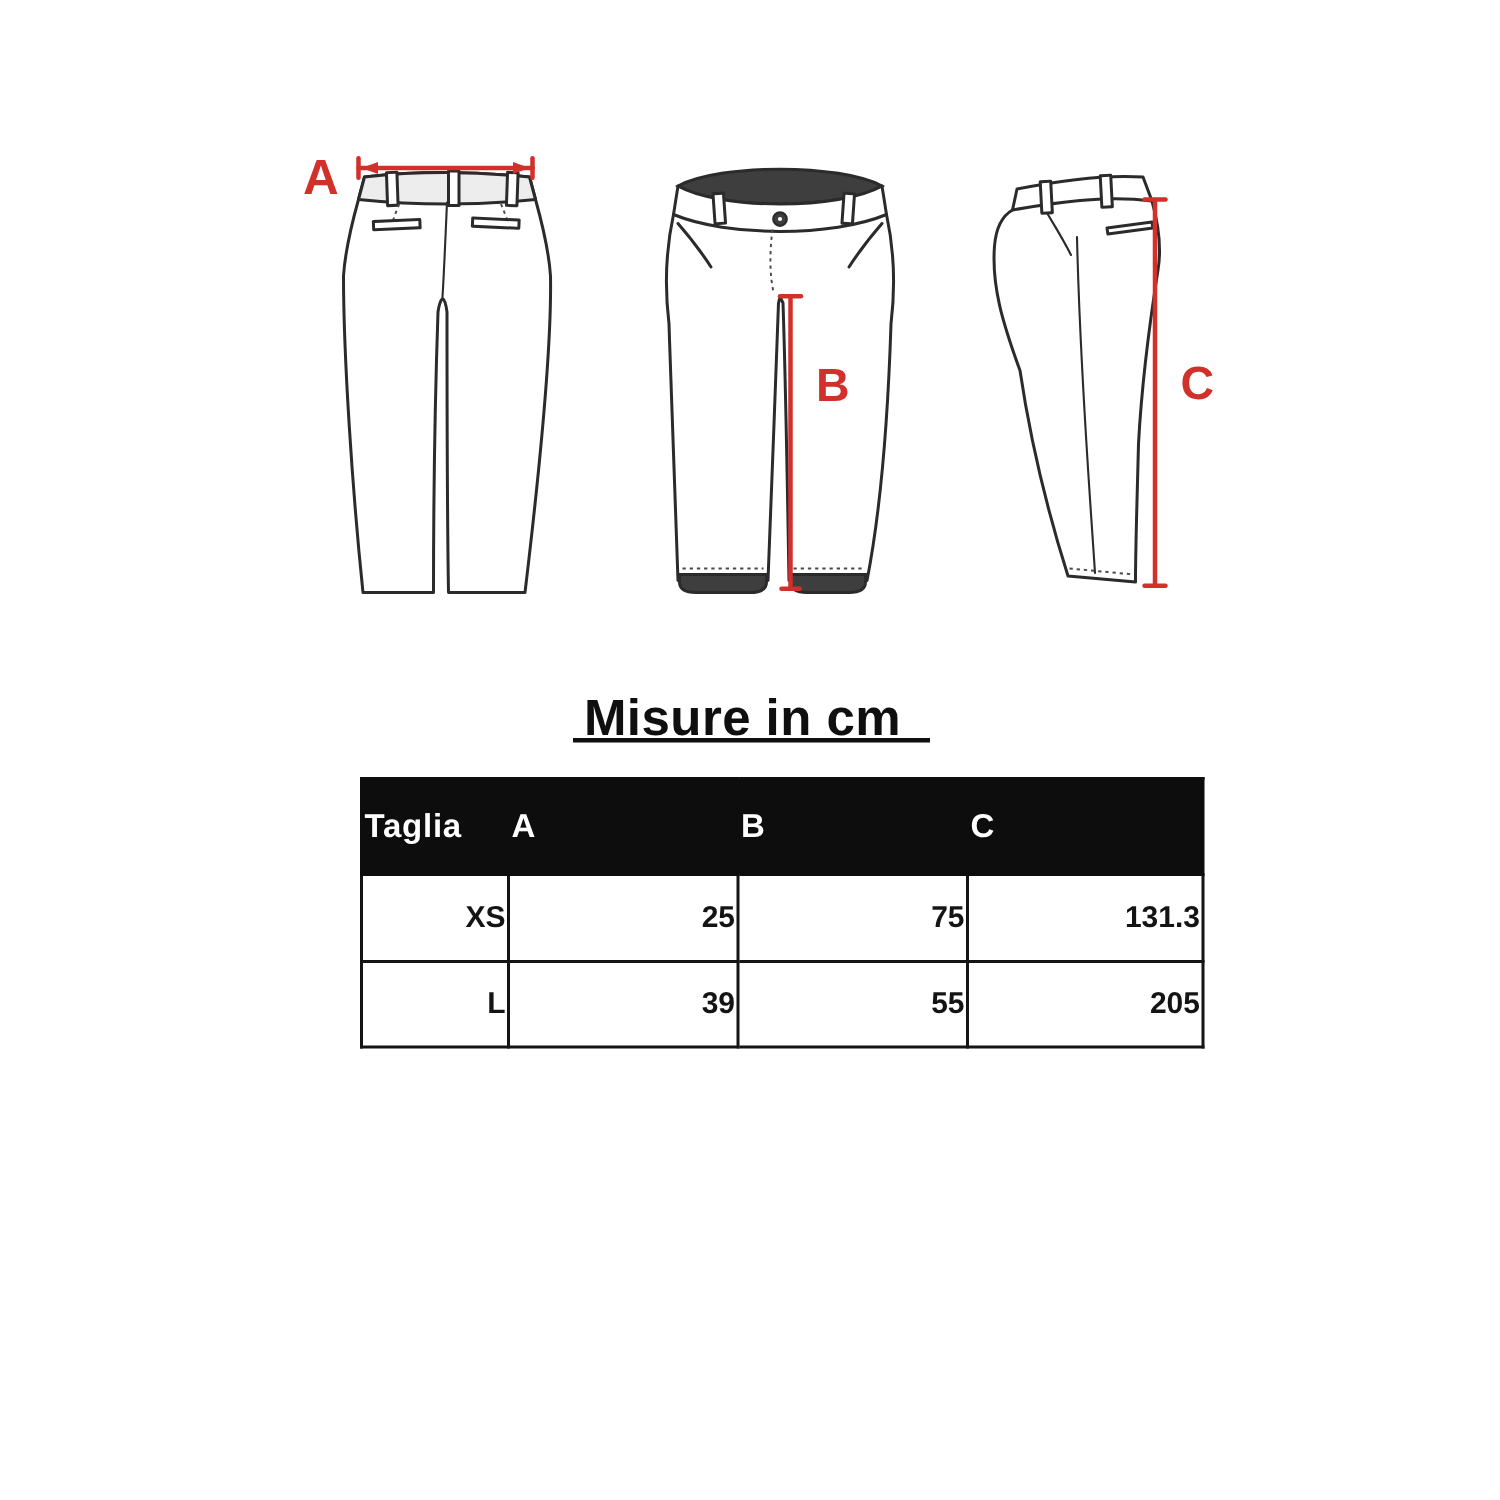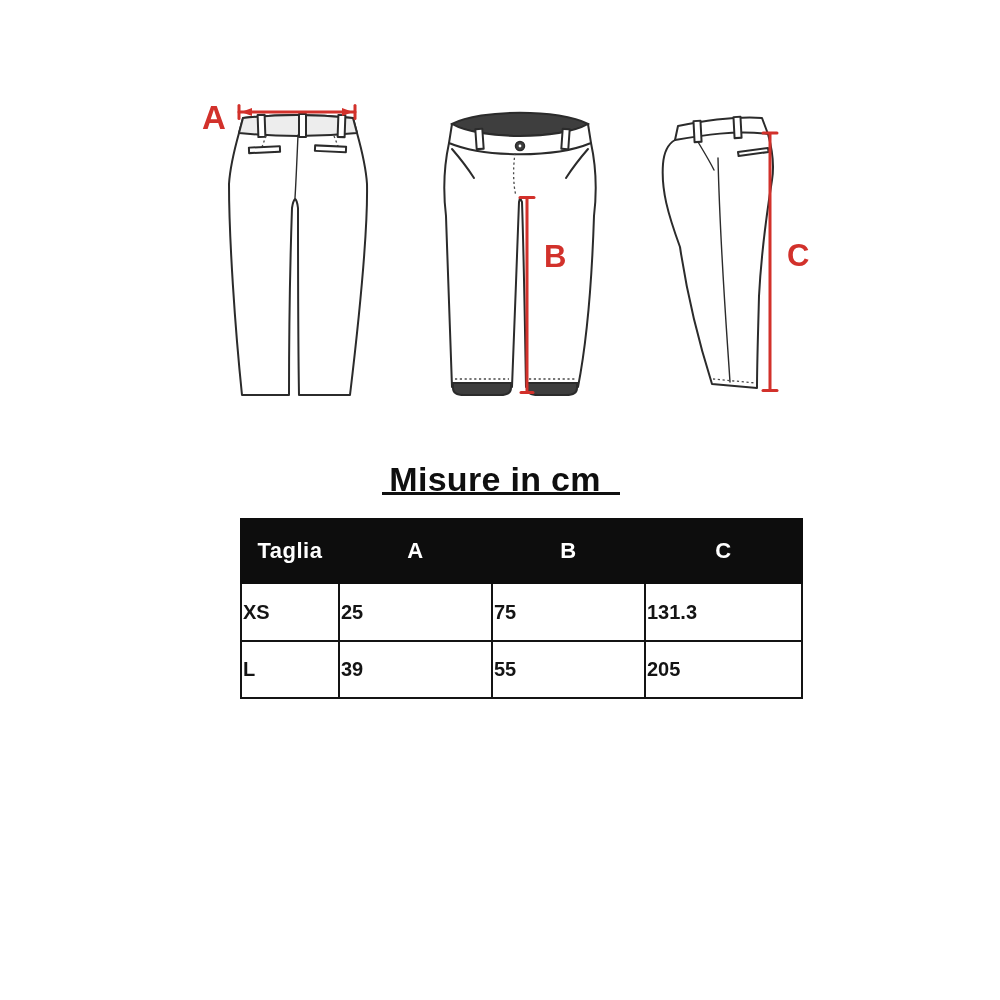--- a/index.html
+++ b/index.html
@@ -21,24 +21,24 @@
   }
   .title-underline{
     position:absolute;left:382px;top:492px;width:238px;height:3px;background:#101010;
   }
   table.size-table{
     position:absolute;left:240px;top:518px;width:561px;border-collapse:collapse;
     table-layout:fixed;background:#ffffff;border:2px solid #0d0d0d;
   }
   table.size-table th{
     background:#0d0d0d;color:#ffffff;font-weight:700;font-size:22px;
-    border:2px solid #0d0d0d;height:60px;text-align:center;letter-spacing:0.5px;
+    border:2px solid #0d0d0d;height:60px;text-align:left;letter-spacing:0.5px;
   }
   table.size-table td{
-    border:2px solid #141414;text-align:left;vertical-align:middle;
+    border:2px solid #141414;text-align:right;vertical-align:middle;
     font-weight:700;font-size:20px;color:#141414;background:#ffffff;
   }
   tr.body-row-1 td{height:54px;}
   tr.body-row-2 td{height:53px;}
   td.size-col{font-size:22px;}
   svg .ink{stroke:#2b2b2b;fill:none;stroke-width:2;stroke-linecap:round;stroke-linejoin:round;}
   svg .ink-thin{stroke:#2b2b2b;fill:none;stroke-width:1.4;stroke-linecap:round;}
   svg .fill-white{fill:#ffffff;}
   svg .fill-band{fill:#ededed;}
   svg .fill-dark{fill:#3e3e3e;stroke:#2b2b2b;stroke-width:2;}

